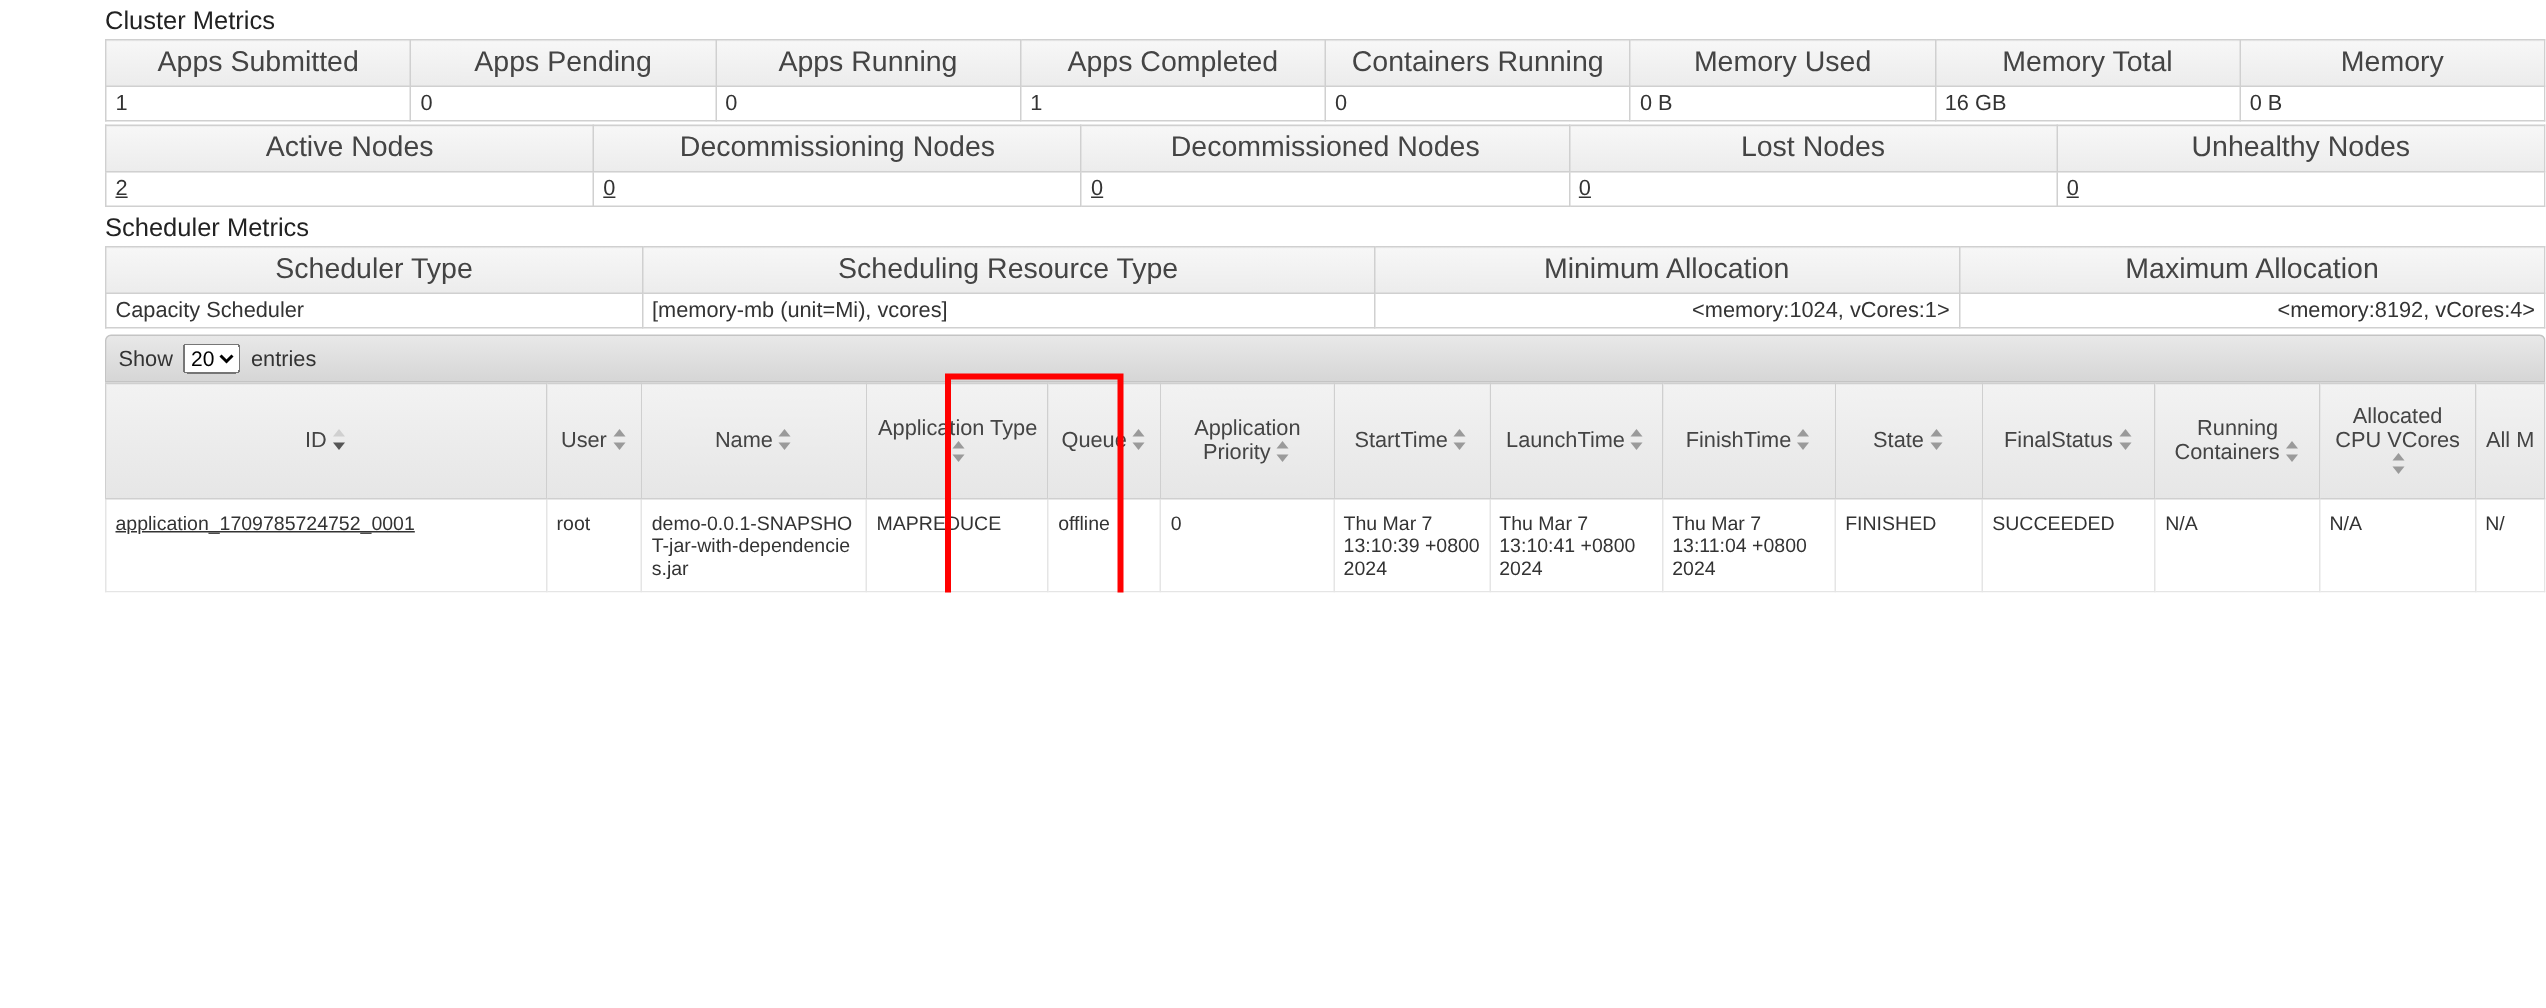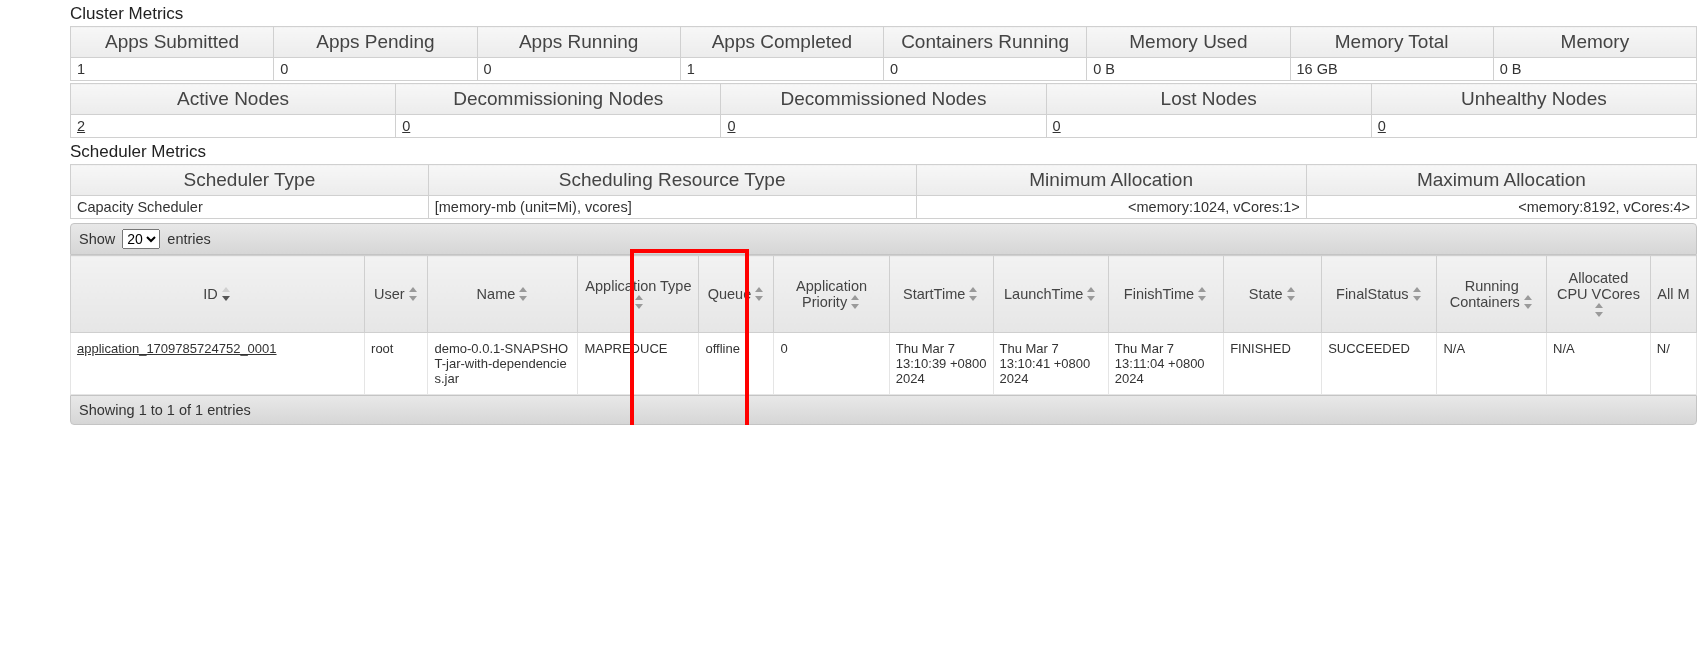--- a/index.html
+++ b/index.html
@@ -240,15 +240,14 @@
       <td>SUCCEEDED</td>
       <td>N/A</td>
       <td>N/A</td>
       <td>N/</td>
     </tr>
   </tbody>
 </table>
 <div class="highlight-box" style="left:560px; top:-6px; width:119px; height:195px;"></div>
 </div>
 
-<div class="footer-bar">Showing 1 to 1 of 1 entries</div>
 
 </div>
 
 </body></html>

